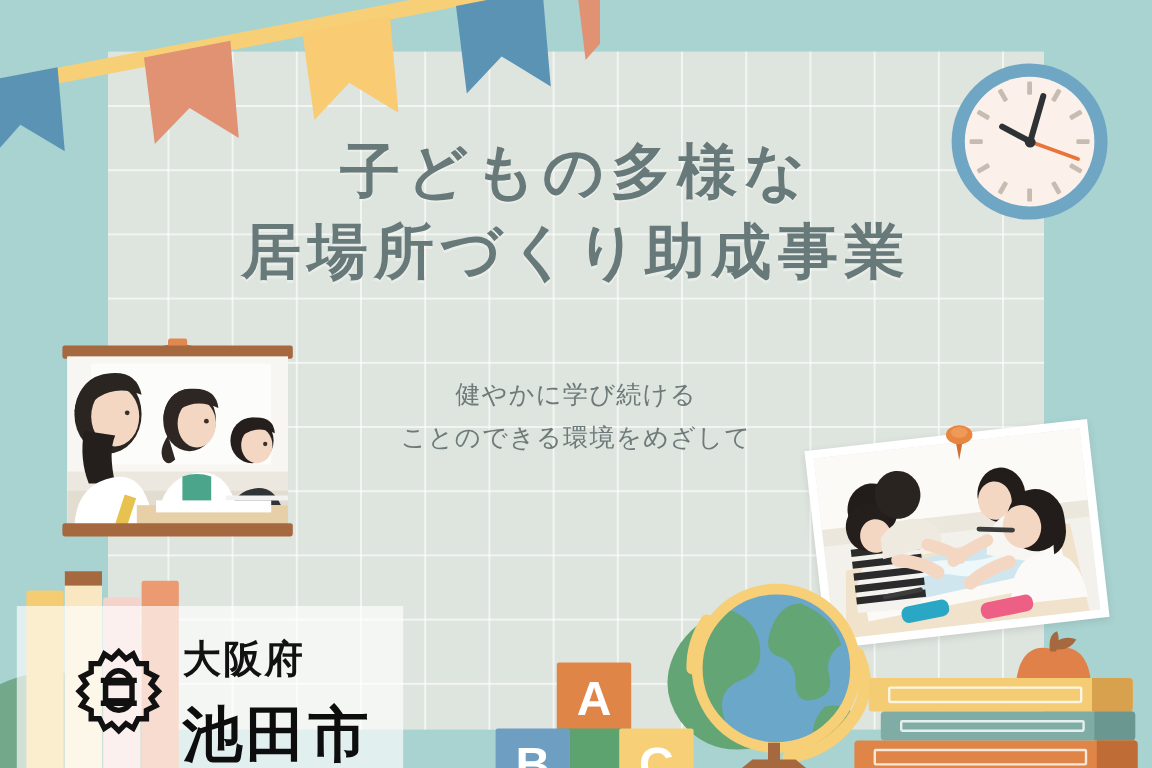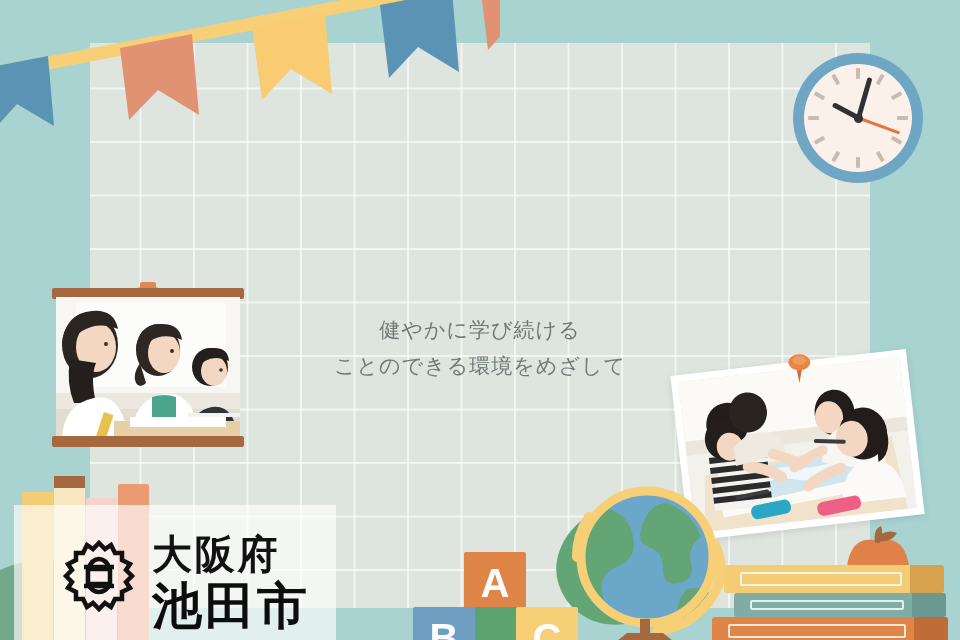--- a/index.html
+++ b/index.html
@@ -129,22 +129,22 @@
   .pcl { position:absolute; width:31px; border-radius:2px 2px 0 0; }
 
   
   .logo-panel {
     position:absolute; left:14px; top:505px; width:322px; height:135px;
     background:rgba(255,255,255,.66);
   }
   .logo-row { position:absolute; left:0; top:0; width:322px; height:135px; }
   .crest { position:absolute; left:48px; top:34px; width:74px; height:74px; }
   .logo-text { position:absolute; left:138px; top:28px; width:190px; }
-  .logo-pref { color:#121212; font-size:40px; font-weight:bold; letter-spacing:.07em; line-height:1.05; }
-  .logo-city { color:#0d0d0d; font-size:50px; font-weight:bold; letter-spacing:.05em; line-height:1.08; margin-top:4px; }
+  .logo-pref { color:#121212; font-size:32px; font-weight:bold; letter-spacing:.07em; line-height:1.05; }
+  .logo-city { color:#0d0d0d; font-size:50px; font-weight:bold; letter-spacing:.05em; line-height:1.08; margin-top:18px; }
 
   .teal-blob { position:absolute; left:-52px; top:560px; width:190px; height:190px; border-radius:50%; background:#74a88b; }
 </style>
 </head>
 <body>
 
 <div id="poster">
 
   <div class="gridpanel"></div>
 
@@ -175,20 +175,24 @@
       <div class="tick" style="transform:rotate(270deg)"></div>
       <div class="tick" style="transform:rotate(300deg)"></div>
       <div class="tick" style="transform:rotate(330deg)"></div>
       <div class="hand hour"></div>
       <div class="hand min"></div>
       <div class="hand sec"></div>
       <div class="clock-pin"></div>
     </div>
   </div>
 
+  <div class="title-wrap">
+    <div class="title-line l1">子どもの多様な</div>
+    <div class="title-line l2">居場所づくり助成事業</div>
+  </div>
 
   <div class="subtitle">
     <div>健やかに学び続ける</div>
     <div>ことのできる環境をめざして</div>
   </div>
 
   <div class="scroll-photo">
     <div class="scroll-string">
       <svg width="192" height="26" viewBox="0 0 192 26" style="position:absolute;left:0;top:3px;">
         <path d="M8 24 L96 3 L184 24" stroke="#a6683f" stroke-width="5" fill="none"></path>

